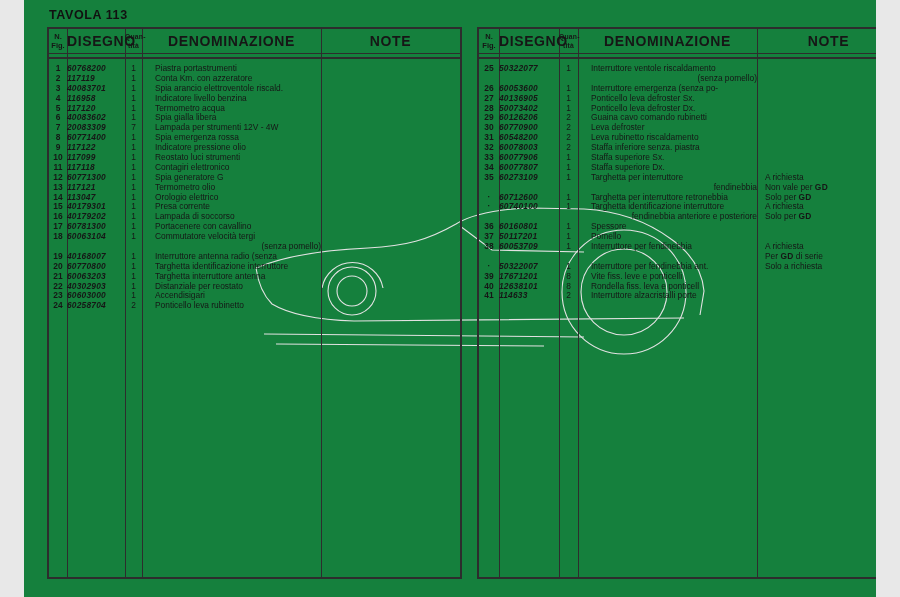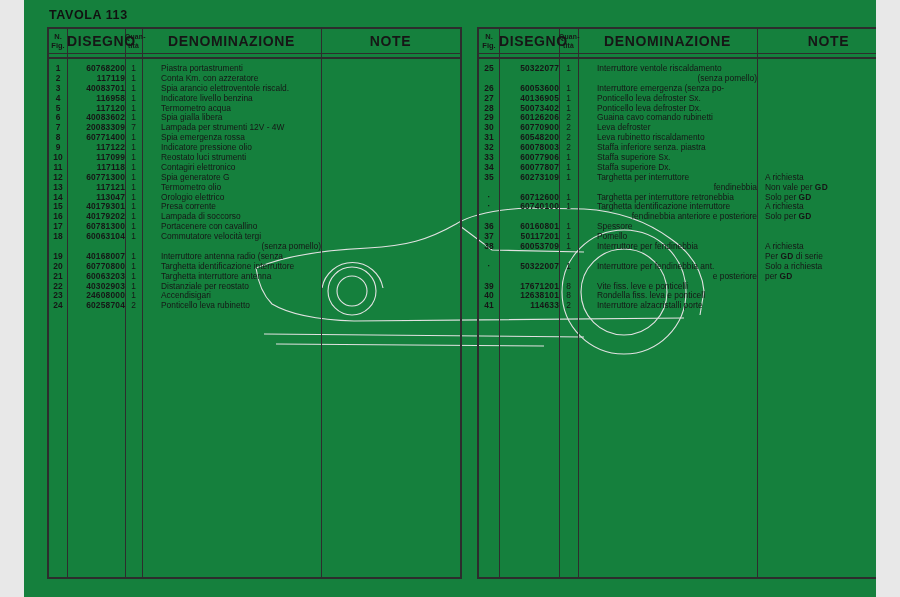--- a/index.html
+++ b/index.html
@@ -29,23 +29,23 @@
   .vsep{position:absolute;top:0;bottom:0;width:1px;background:#2d2d2d;}
   .t-left .v1{left:18px;} .t-left .v2{left:76px;} .t-left .v3{left:93px;} .t-left .v4{left:272px;}
   .t-right .v1{left:20px;} .t-right .v2{left:80px;} .t-right .v3{left:99px;} .t-right .v4{left:278px;}
   .hc{text-align:center;font-weight:bold;line-height:9px;}
   .hc.small{font-size:7.5px;}
   .hc.tiny{font-size:6.8px;letter-spacing:.2px;}
   .hc.big{font-size:14px;letter-spacing:.6px;}
   .rows{position:absolute;left:0;right:0;top:35px;}
   .line{display:grid;height:9.9px;line-height:9.9px;font-size:8.4px;}
   .c-fig{text-align:center;font-weight:bold;}
-  .c-dis{text-align:right;font-weight:bold;letter-spacing:.2px;}
+  .c-dis{text-align:left;font-weight:bold;letter-spacing:.2px;font-style:italic;}
   .c-qta{text-align:center;}
-  .c-den{padding-left:19px;white-space:nowrap;overflow:hidden;}
+  .c-den{padding-left:13px;white-space:nowrap;overflow:hidden;}
   .c-den.cont{padding-left:17px;text-align:right;}
   .c-note{padding-left:8px;white-space:nowrap;overflow:hidden;}
   .c-note b{letter-spacing:.3px;}
 </style>
 </head>
 <body>
 
 <div class="page">
 
   <svg class="watermark" width="900" height="597" viewBox="0 0 900 597">
@@ -241,21 +241,21 @@
         </div>
         <div class="line">
           <div class="c-fig">22</div>
           <div class="c-dis">40302903</div>
           <div class="c-qta">1</div>
           <div class="c-den">Distanziale per reostato</div>
           <div class="c-note"></div>
         </div>
         <div class="line">
           <div class="c-fig">23</div>
-          <div class="c-dis">24608000</div>
+          <div class="c-dis">60603000</div>
           <div class="c-qta">1</div>
           <div class="c-den">Accendisigari</div>
           <div class="c-note"></div>
         </div>
         <div class="line">
           <div class="c-fig">24</div>
           <div class="c-dis">60258704</div>
           <div class="c-qta">2</div>
           <div class="c-den">Ponticello leva rubinetto</div>
           <div class="c-note"></div>
@@ -424,27 +424,20 @@
           <div class="c-note">Per <b>GD</b> di serie</div>
         </div>
         <div class="line">
           <div class="c-fig">·</div>
           <div class="c-dis">50322007</div>
           <div class="c-qta">1</div>
           <div class="c-den">Interruttore per fendinebbia ant.</div>
           <div class="c-note">Solo a richiesta</div>
         </div>
         <div class="line">
-          <div class="c-fig"></div>
-          <div class="c-dis"></div>
-          <div class="c-qta"></div>
-          <div class="c-den cont">e posteriore</div>
-          <div class="c-note">per <b>GD</b></div>
-        </div>
-        <div class="line">
           <div class="c-fig">39</div>
           <div class="c-dis">17671201</div>
           <div class="c-qta">8</div>
           <div class="c-den">Vite fiss. leve e ponticelli</div>
           <div class="c-note"></div>
         </div>
         <div class="line">
           <div class="c-fig">40</div>
           <div class="c-dis">12638101</div>
           <div class="c-qta">8</div>

